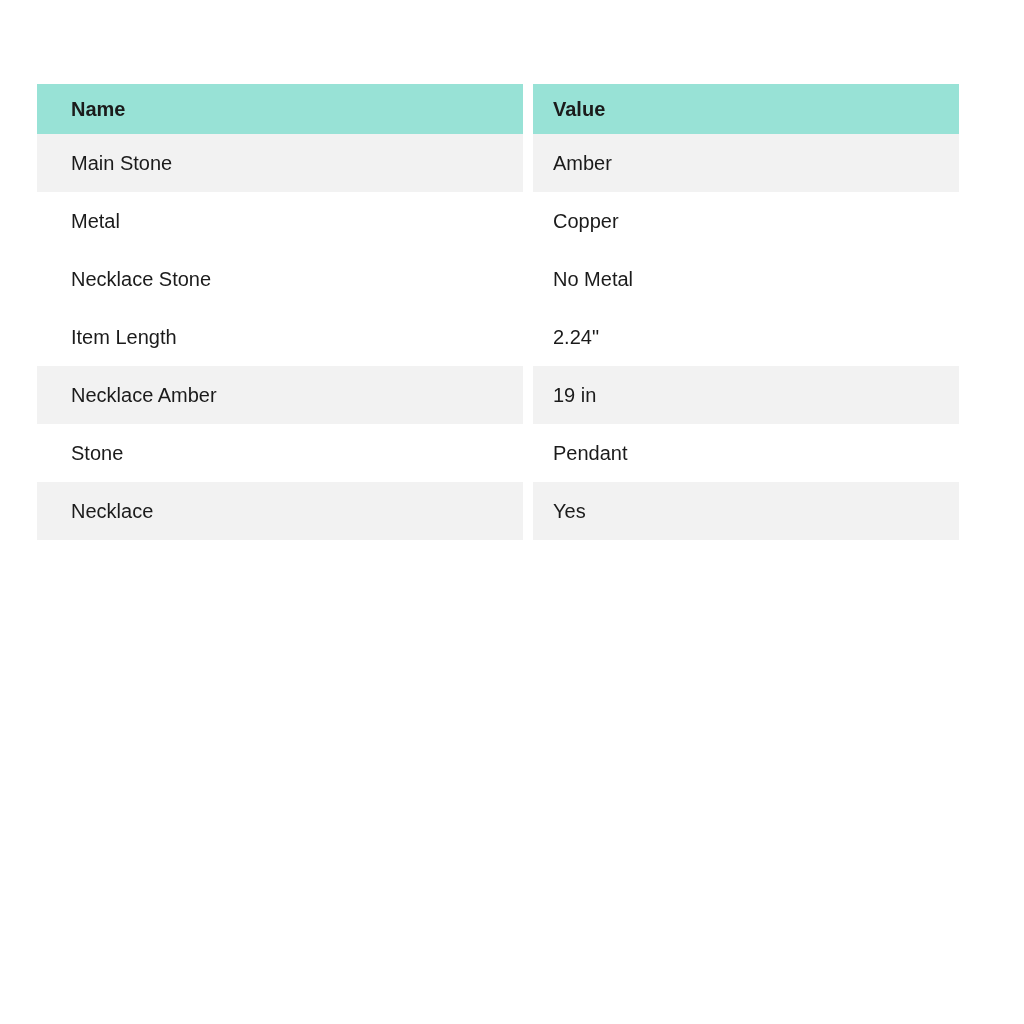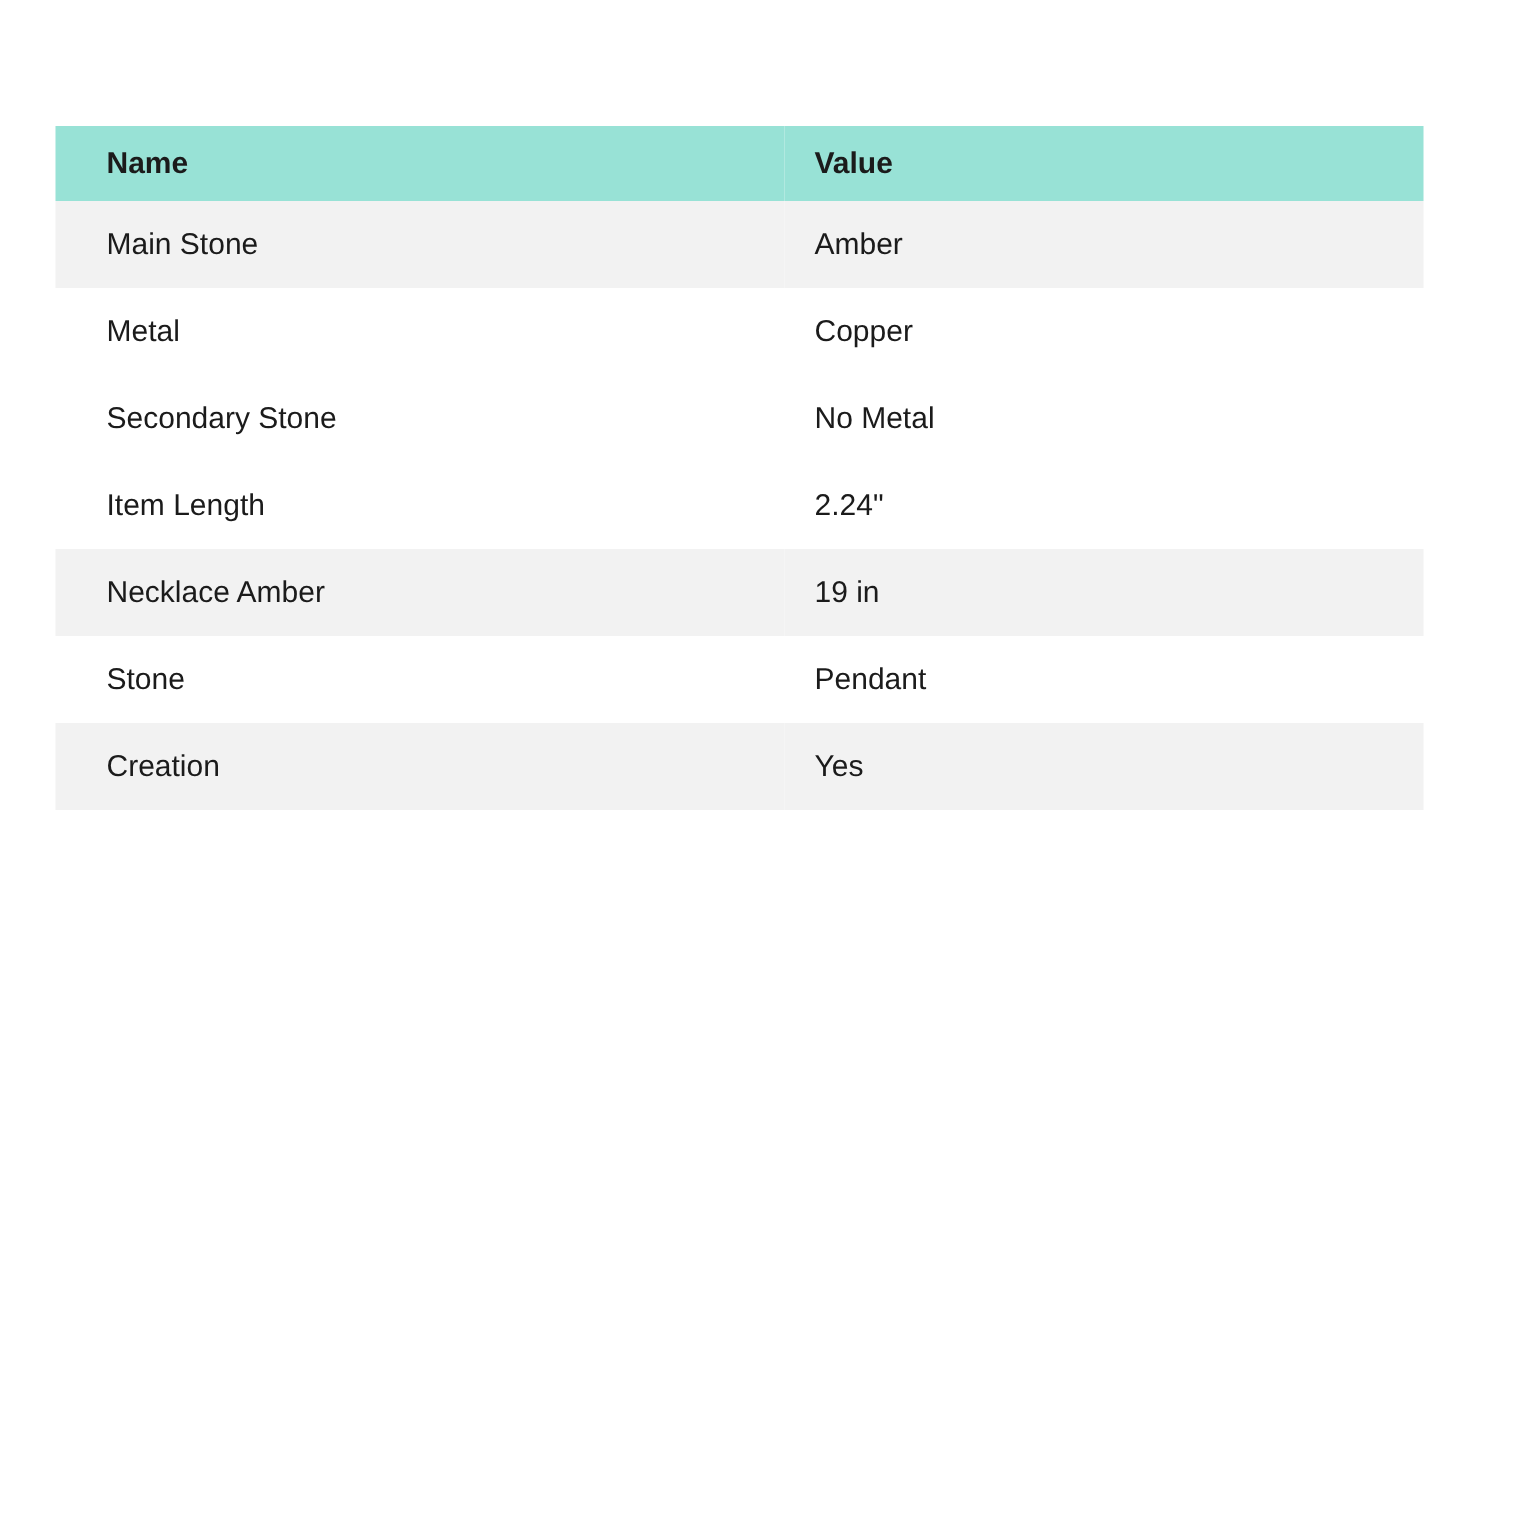--- a/index.html
+++ b/index.html
@@ -20,21 +20,21 @@
     color: var(--text-color);
   }
   .spec-table {
     position: absolute;
     left: 37px;
     top: 84px;
     width: 964px;
   }
   .row {
     display: flex;
-    gap: 0;
+    gap: 10px;
     width: 100%;
   }
   .cell {
     display: flex;
     align-items: center;
     background: var(--row-bg);
     font-size: 20px;
     line-height: 1.2;
     height: 58px;
   }
@@ -66,38 +66,38 @@
     <div class="cell name-cell stripe">Main Stone</div>
     <div class="cell value-cell stripe">Amber</div>
   </div>
 
   <div class="row">
     <div class="cell name-cell">Metal</div>
     <div class="cell value-cell">Copper</div>
   </div>
 
   <div class="row">
-    <div class="cell name-cell">Secondary Stone</div>
+    <div class="cell name-cell">Necklace Stone</div>
     <div class="cell value-cell">No Metal</div>
   </div>
 
 
   <div class="row">
     <div class="cell name-cell">Item Length</div>
     <div class="cell value-cell">2.24"</div>
   </div>
 
   <div class="row">
     <div class="cell name-cell stripe">Necklace Amber</div>
     <div class="cell value-cell stripe">19 in</div>
   </div>
 
   <div class="row">
     <div class="cell name-cell">Stone</div>
     <div class="cell value-cell">Pendant</div>
   </div>
 
   <div class="row">
-    <div class="cell name-cell stripe">Creation</div>
+    <div class="cell name-cell stripe">Necklace</div>
     <div class="cell value-cell stripe">Yes</div>
   </div>
 </div>
 </div>
 
 </body></html>

